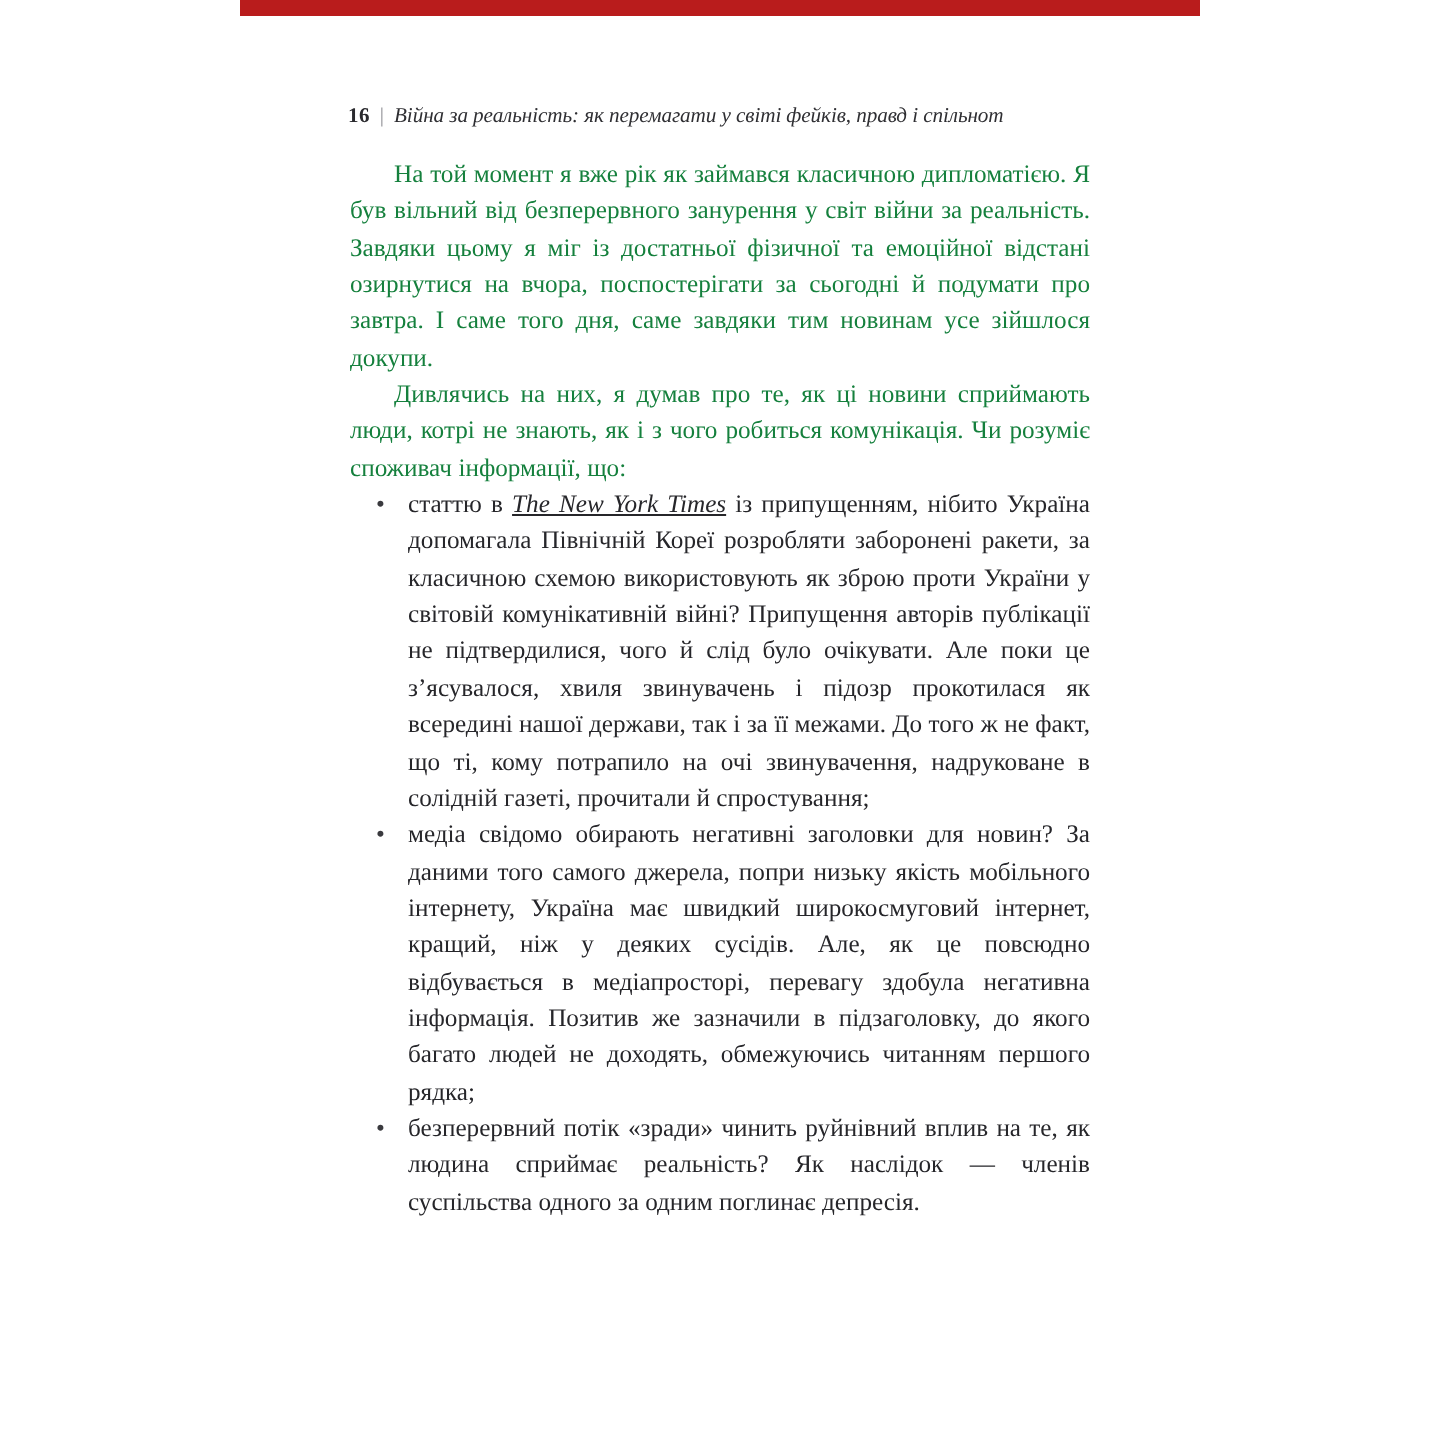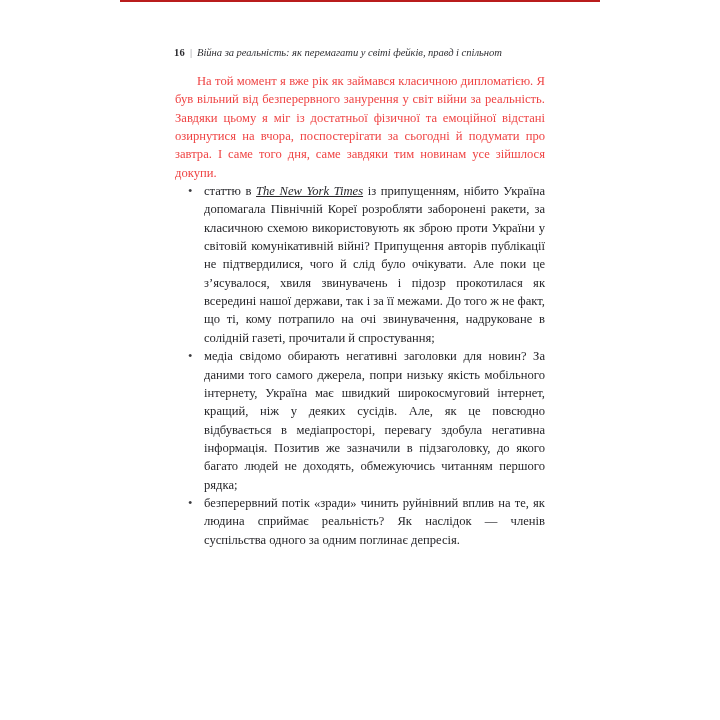--- a/index.html
+++ b/index.html
@@ -16,21 +16,21 @@
   }
 
   
   #page-sheet {
     position: absolute;
     left: 120px;
     top: 0px;
     width: 480px;
     height: 540px;
     background: #ffffff;
-    border-top: 2px solid #b91c1c;
+    border-top: 8px solid #b91c1c;
     box-sizing: border-box;
   }
 
   
   #running-header {
     position: absolute;
     left: 54px;
     top: 40px;
     width: 390px;
     height: 16px;
@@ -62,21 +62,21 @@
     top: 70px;
     width: 370px;
   }
 
   p.body-para {
     margin: 0;
     text-align: justify;
     text-justify: inter-word;
     font-size: 12.6px;
     line-height: 18.35px;
-    color: #ef4444;
+    color: #15803d;
     text-indent: 22px;
     hyphens: manual;
     word-spacing: 0.1px;
   }
 
   ul.bullet-list {
     margin: 0;
     padding: 0;
     list-style: none;
   }
@@ -112,20 +112,21 @@
 <div id="page-sheet">
 
   <div id="running-header">
     <span class="folio">16</span><span class="rule">|</span><span class="title">Війна за реальність: як перемагати у світі фейків, правд і спільнот</span>
   </div>
 
   <div id="text-column">
 
     <p class="body-para">На той момент я вже рік як займався класичною дипломатією. Я був вільний від безперервного занурення у світ війни за реальність. Завдяки цьому я міг із достатньої фізичної та емоційної відстані озирнутися на вчора, поспостерігати за сьогодні й подумати про завтра. І саме того дня, саме завдяки тим новинам усе зійшлося докупи.</p>
 
+    <p class="body-para">Дивлячись на них, я думав про те, як ці новини сприймають люди, котрі не знають, як і з чого робиться комунікація. Чи розуміє споживач інформації, що:</p>
 
     <ul class="bullet-list">
 
       <li class="bullet-item">
         <span class="bullet-mark">•</span>
         <span class="item-text"><span>статтю в </span><span class="src-title">The New York Times</span><span> із припущенням, нібито Україна допомагала Північній Кореї розробляти заборонені ракети, за класичною схемою використовують як зброю проти України у світовій комунікативній війні? Припущення авторів публікації не підтвердилися, чого й слід було очікувати. Але поки це з’ясувалося, хвиля звинувачень і підозр прокотилася як всередині нашої держави, так і за її межами. До того ж не факт, що ті, кому потрапило на очі звинувачення, надруковане в солідній газеті, прочитали й спростування;</span></span>
       </li>
 
       <li class="bullet-item">
         <span class="bullet-mark">•</span>

